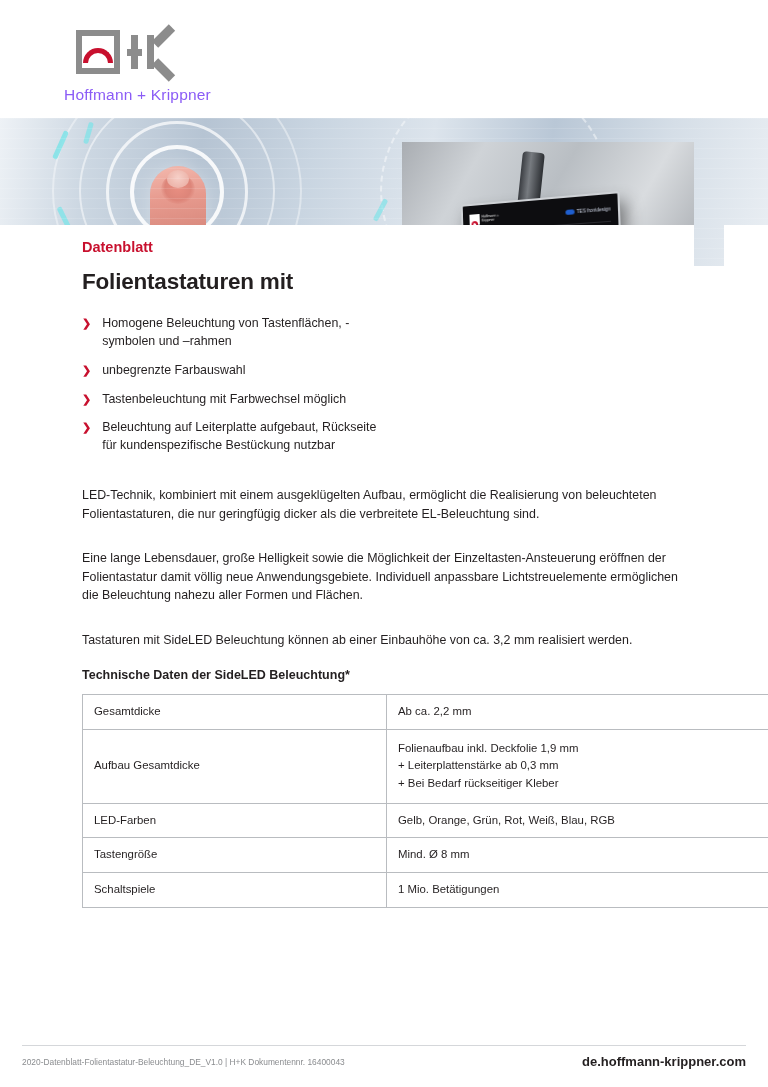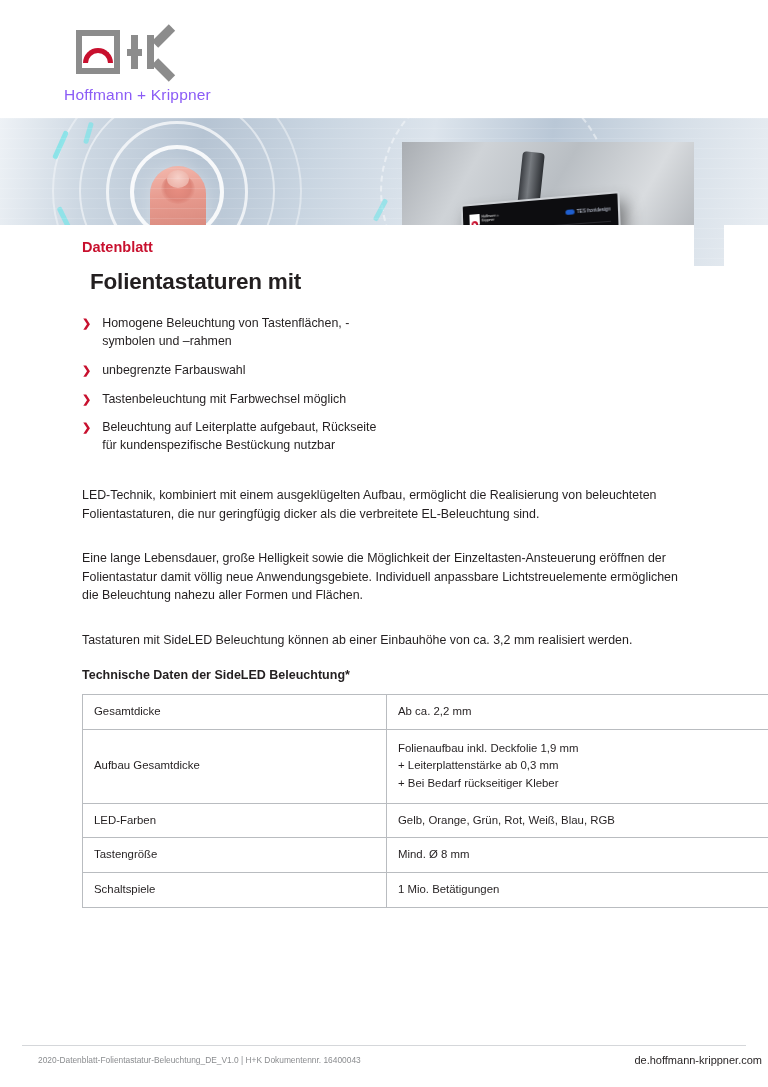--- a/index.html
+++ b/index.html
@@ -193,21 +193,21 @@
     position:absolute; right:0; top:225px; width:44px; height:41px; background:#fff;
   }
 
   
   .title-card {
     position: absolute; left: 44px; top: 225px; width: 650px; height: 242px;
     background: #ffffff;
     padding: 14px 0 0 38px;
   }
   .kicker { color:#c8102e; font-size:14.5px; font-weight:bold; margin:0 0 12px; }
-  .headline { font-size:22.5px; font-weight:bold; line-height:1.33; margin:0 8px 18px; color:#231f20; letter-spacing:-.2px;}
+  .headline { font-size:22.5px; font-weight:bold; line-height:1.33; margin:0 0 18px; color:#231f20; letter-spacing:-.2px;}
   .bullets { list-style:none; margin:0; padding:0; width: 310px; }
   .bullets li { display:flex; gap:11px; margin-bottom:11px; font-size:12.4px; line-height:1.44; color:#231f20; }
   .chev { color:#c8102e; font-size:11px; font-weight:bold; flex:none; line-height:1.6;}
 
   
   .body-copy { position:absolute; left:82px; top:486px; width:600px; }
   .body-copy p { margin:0 0 26px; font-size:12.4px; line-height:1.5; color:#231f20; }
 
   
   .table-title { position:absolute; left:82px; top:668px; font-size:12.5px; font-weight:bold; color:#231f20;}
@@ -216,23 +216,23 @@
     border-collapse: collapse; font-size:11.4px; color:#231f20;
   }
   table.spec td {
     border:1px solid #b9bcc0; padding:8px 11px; vertical-align:middle; line-height:1.55;
   }
   table.spec td.k { width:304px; }
   table.spec td.tall { height:74px; vertical-align:middle;margin-top:12px; }
 
   
   .footer-rule { position:absolute; left:22px; top:1045px; width:724px; height:1px; background:#d5d7da; }
-  .footer { position:absolute; left:38px; top:1054px; width:724px; display:flex; justify-content:space-between; align-items:center; }
+  .footer { position:absolute; left:22px; top:1054px; width:724px; display:flex; justify-content:space-between; align-items:center; }
   .footer-left { font-size:8.4px; color:#8a8c8f; }
-  .footer-right { font-size:11px; color:#231f20; font-weight:normal; }
+  .footer-right { font-size:13px; color:#231f20; font-weight:bold; }
 </style>
 </head>
 <body>
 
 <div class="logo-area">
   <div class="logo-row">
     <div class="logo-square">
       <div class="logo-arch"></div>
     </div>
     <div class="logo-hk">

